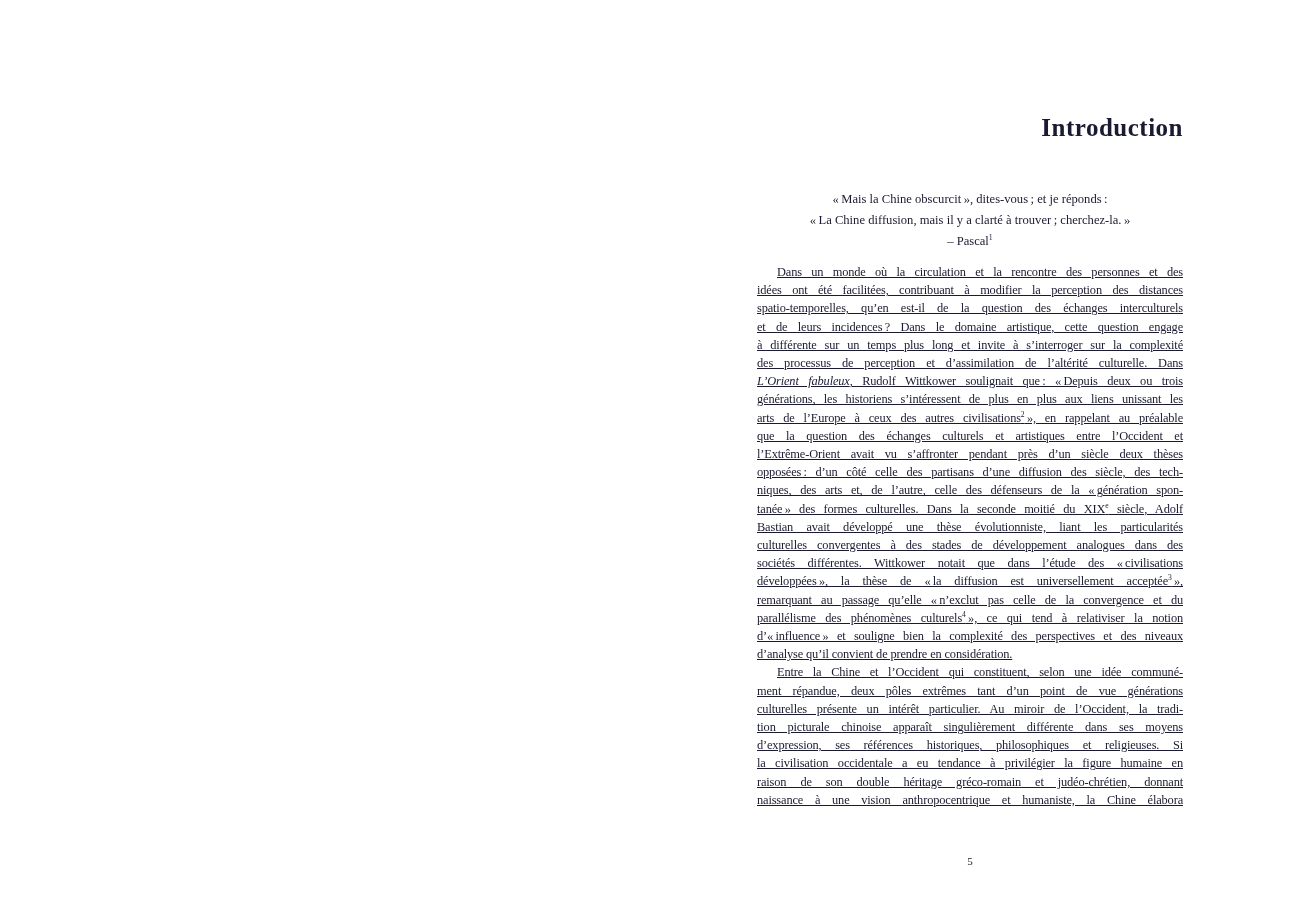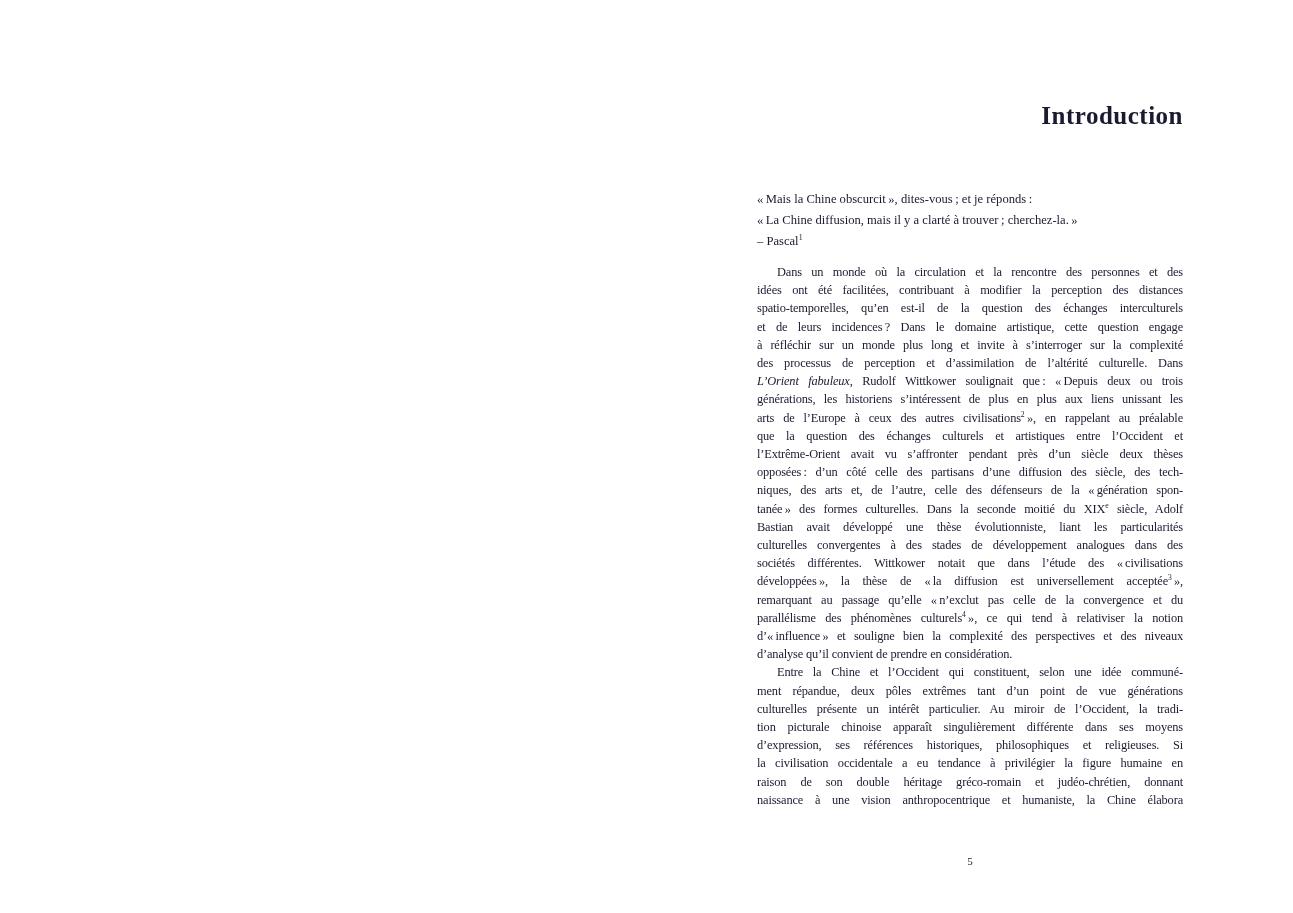--- a/index.html
+++ b/index.html
@@ -29,48 +29,49 @@
   .page-right {
     position: absolute;
     left: 646px; top: 0;
     width: 647px; height: 913px;
     background: #ffffff;
   }
   .chapter-title {
     position: absolute;
     left: 757px;
     width: 426px;
-    top: 83px;
+    top: 95px;
     font-size: 25px;
     line-height: 32px;
     letter-spacing: 0.5px;
     text-align: right;
     white-space: nowrap;
   }
   .epigraph {
     position: absolute;
     left: 757px;
     width: 426px;
     top: 189px;
     font-size: 12.6px;
     line-height: 21px;
     text-align: right;
   }
   .epigraph .line {
     white-space: nowrap;
-    text-align: left;
+    text-align: center;
   }
   .body-text {
     position: absolute;
     left: 757px;
     width: 426px;
     top: 263px;
     font-size: 12.4px;
     line-height: 18.2px;
     letter-spacing: -0.15px;
+    text-decoration: underline;
   }
   .body-text .line {
     white-space: nowrap;
     text-align: justify;
     text-align-last: justify;
   }
   .body-text .line.end {
     text-align-last: left;
   }
   .body-text .line.indent {
@@ -106,21 +107,21 @@
       <div class="line">« Mais la Chine obscurcit », dites-vous ; et je réponds :</div>
       <div class="line">« La Chine diffusion, mais il y a clarté à trouver ; cherchez-la. »</div>
       <div class="line">– Pascal<sup>1</sup></div>
     </div>
 
   <div class="body-text">
       <div class="line indent">Dans un monde où la circulation et la rencontre des personnes et des</div>
       <div class="line">idées ont été facilitées, contribuant à modifier la perception des distances</div>
       <div class="line">spatio-temporelles, qu’en est-il de la question des échanges interculturels</div>
       <div class="line">et de leurs incidences ? Dans le domaine artistique, cette question engage</div>
-      <div class="line">à réfléchir sur un monde plus long et invite à s’interroger sur la complexité</div>
+      <div class="line">à différente sur un temps plus long et invite à s’interroger sur la complexité</div>
       <div class="line">des processus de perception et d’assimilation de l’altérité culturelle. Dans</div>
       <div class="line"><em>L’Orient fabuleux</em>, Rudolf Wittkower soulignait que : « Depuis deux ou trois</div>
       <div class="line">générations, les historiens s’intéressent de plus en plus aux liens unissant les</div>
       <div class="line">arts de l’Europe à ceux des autres civilisations<sup>2</sup> », en rappelant au préalable</div>
       <div class="line">que la question des échanges culturels et artistiques entre l’Occident et</div>
       <div class="line">l’Extrême-Orient avait vu s’affronter pendant près d’un siècle deux thèses</div>
       <div class="line">opposées : d’un côté celle des partisans d’une diffusion des siècle, des tech-</div>
       <div class="line">niques, des arts et, de l’autre, celle des défenseurs de la « génération spon-</div>
       <div class="line">tanée » des formes culturelles. Dans la seconde moitié du XIX<sup>e</sup> siècle, Adolf</div>
       <div class="line">Bastian avait développé une thèse évolutionniste, liant les particularités</div>

